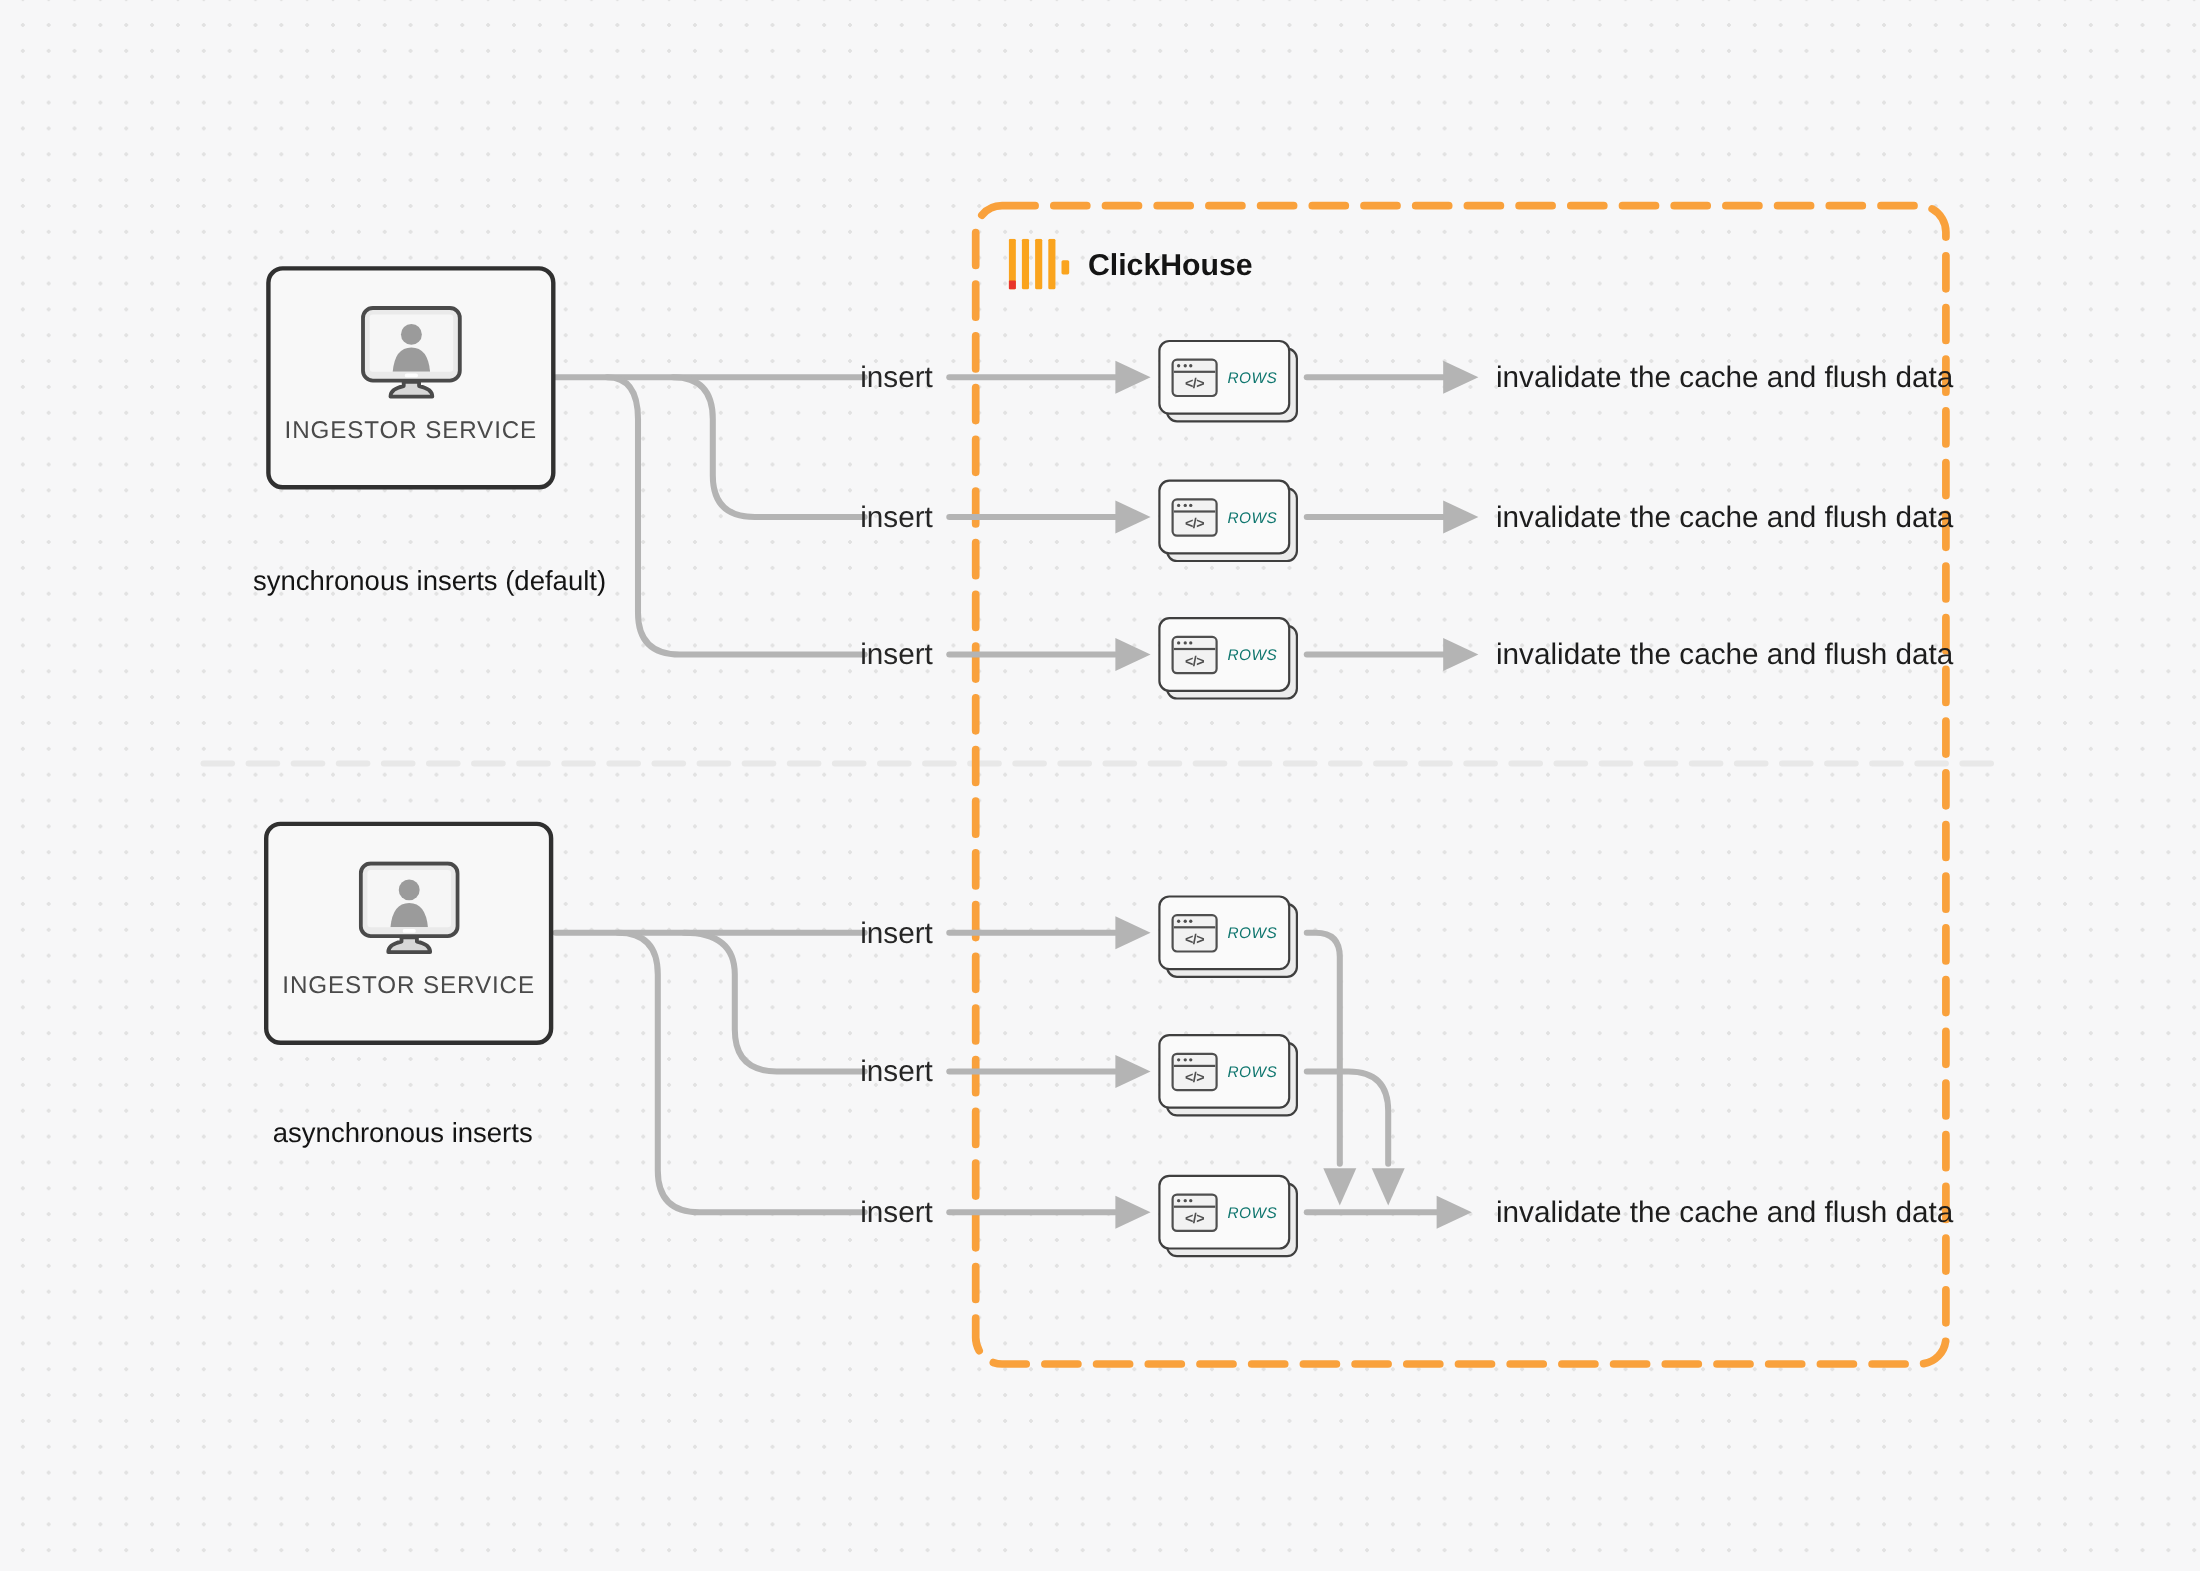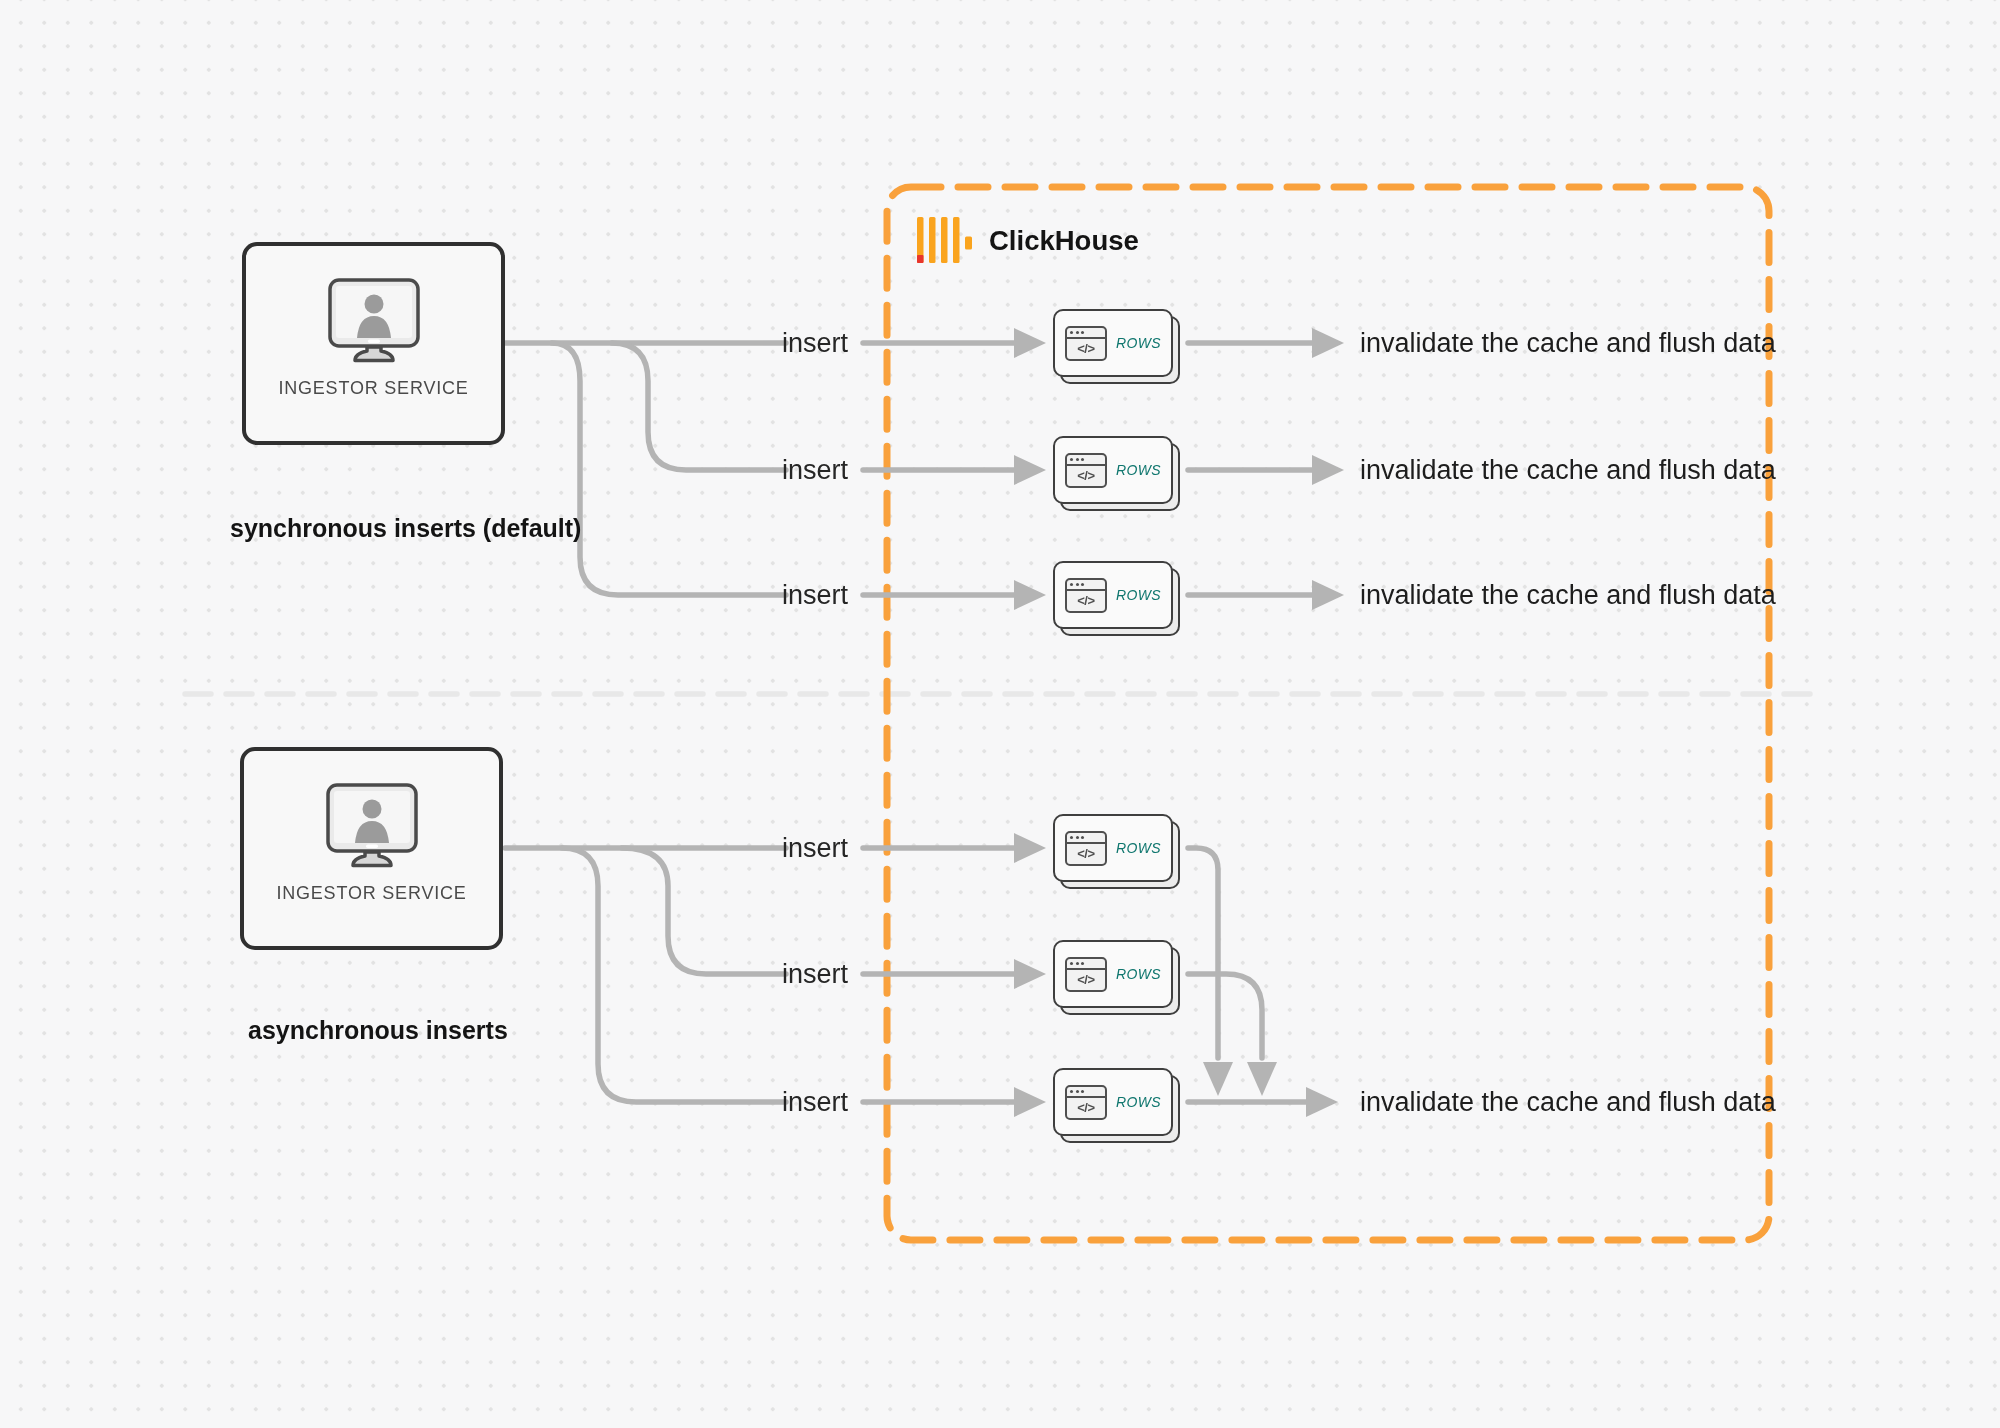--- a/index.html
+++ b/index.html
@@ -19,27 +19,27 @@
   svg.layer{position:absolute;left:0;top:0;width:2000px;height:1428px;}
 
   
   .ingestor-box{
     position:absolute;width:263px;height:203px;box-sizing:border-box;
     background:#f8f8f8;border:4px solid #303030;border-radius:15px;
     display:flex;flex-direction:column;align-items:center;justify-content:flex-start;
     padding-top:32px;
   }
   .ingestor-label{
-    margin-top:12px;font-size:18px;color:#4a4a4a;letter-spacing:0.8px;
+    margin-top:12px;font-size:22px;color:#4a4a4a;letter-spacing:0.8px;
     white-space:nowrap;
   }
 
   
   .caption{
-    position:absolute;font-size:25px;font-weight:bold;color:#141414;white-space:nowrap;
+    position:absolute;font-size:25px;font-weight:normal;color:#141414;white-space:nowrap;
   }
 
   
   .insert-label{
     position:absolute;width:80px;height:34px;line-height:34px;text-align:left;
     font-size:27px;color:#262626;
   }
   .result-label{
     position:absolute;height:34px;line-height:34px;font-size:27px;color:#1d1d1d;white-space:nowrap;
   }

